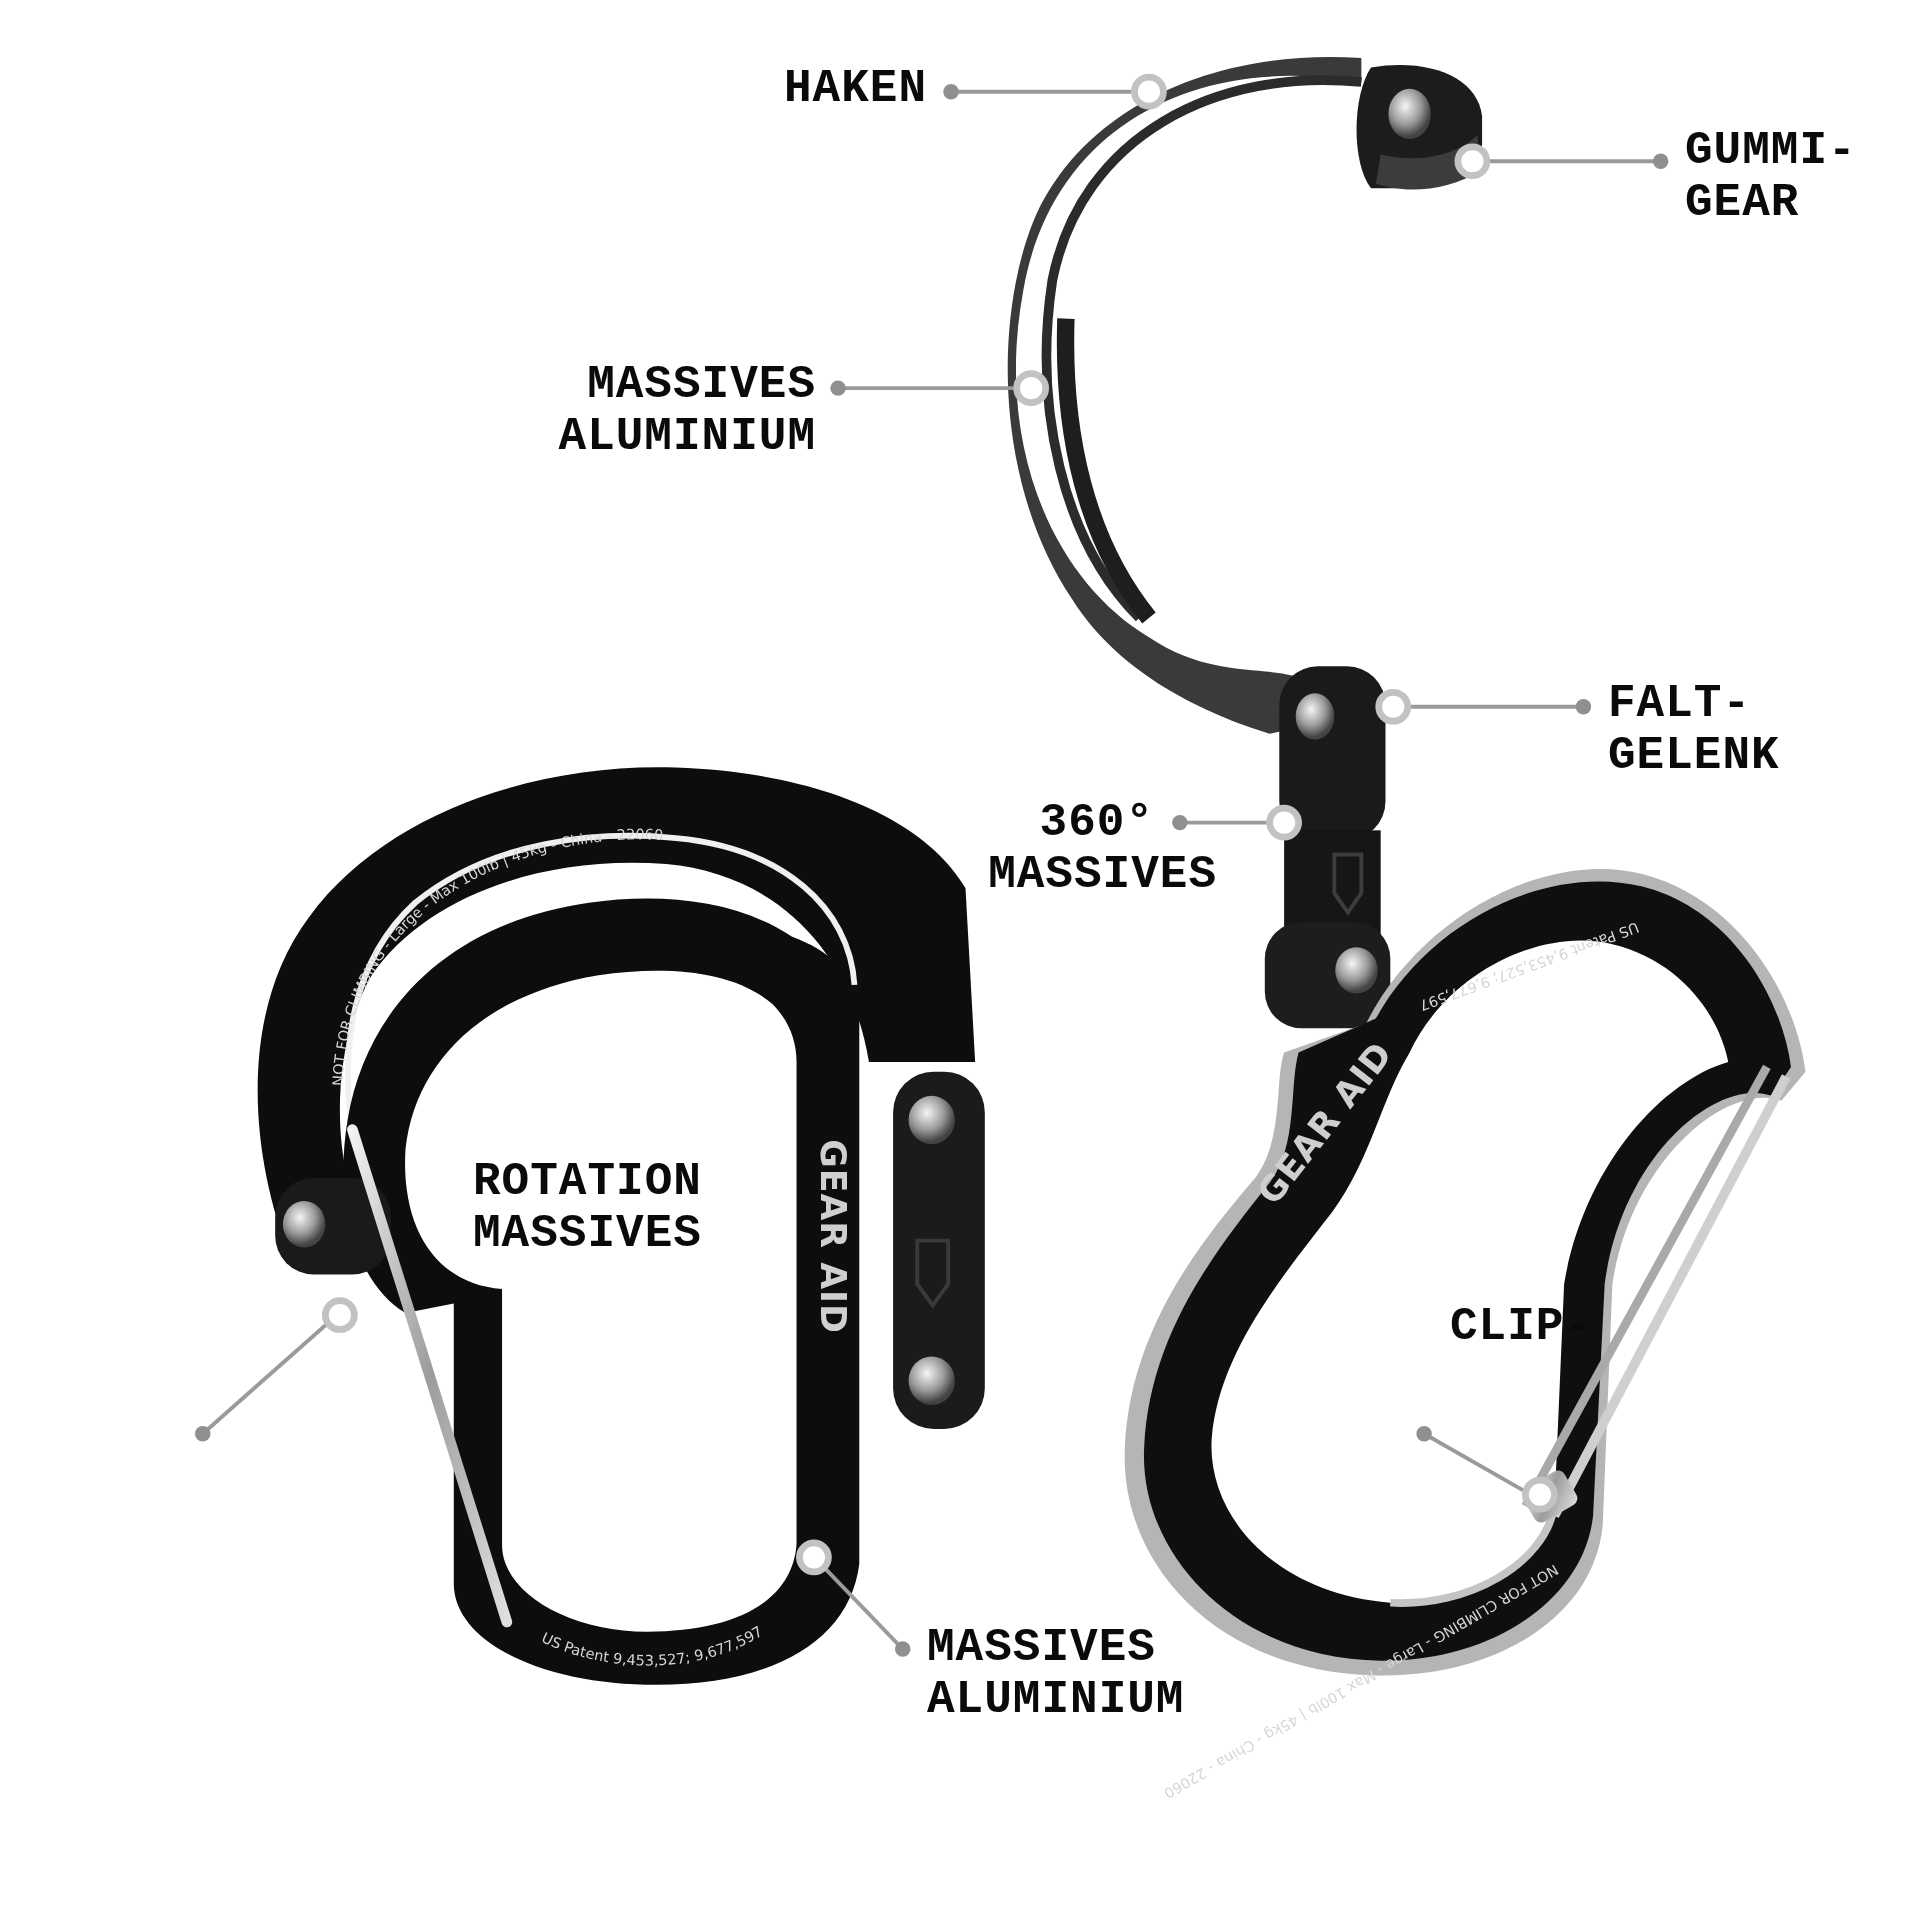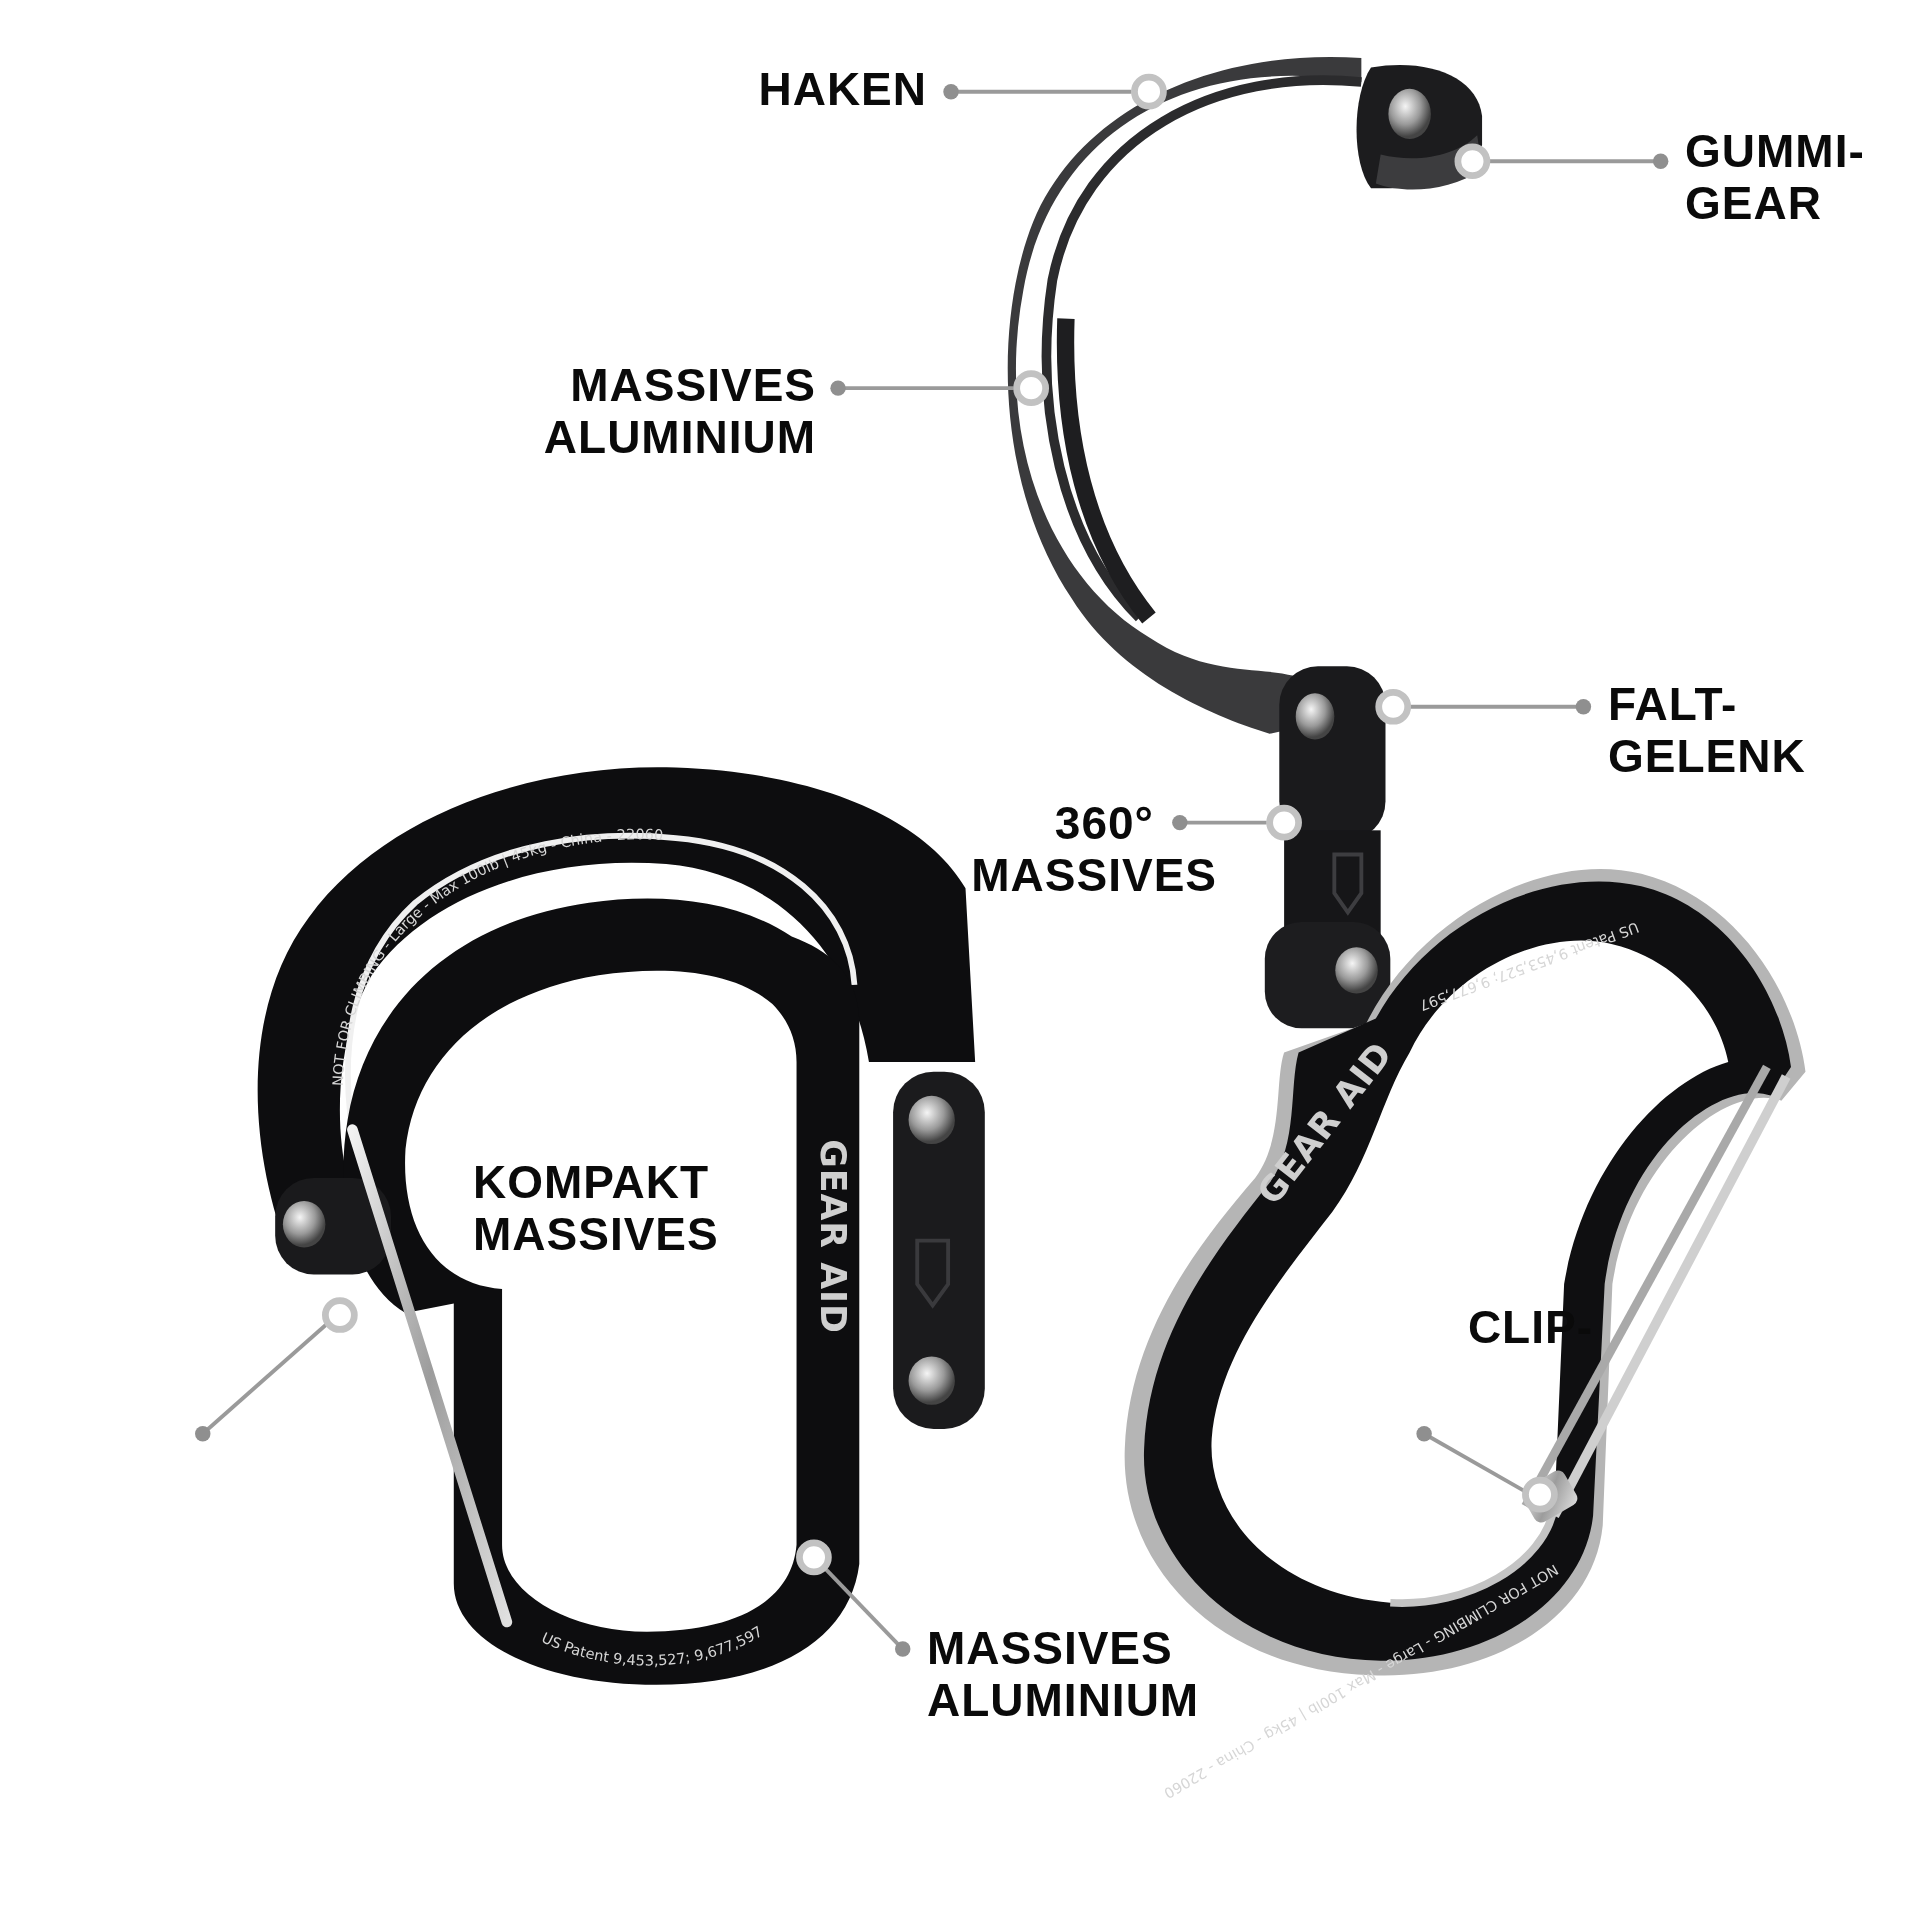--- a/index.html
+++ b/index.html
@@ -1,19 +1,19 @@
 <!DOCTYPE html>
 <html><head>
 <meta charset="utf-8">
 <style>
   html, body { margin: 0; padding: 0; background: #ffffff; }
   body { width: 1931px; height: 1931px; position: relative; overflow: hidden;
          font-family: "DejaVu Sans", "Liberation Sans", sans-serif; }
   #canvas { position: absolute; left: 0; top: 0; width: 1931px; height: 1931px; }
-  .label { position: absolute; font-family: Liberation Sans, sans-serif;
+  .label { position: absolute; font-family: Liberation Mono, monospace;
            font-weight: bold; font-size: 46px; line-height: 52px; color: #0a0a0a;
            letter-spacing: 1px; white-space: nowrap; }
   .label span { display: block; }
   .label.right { text-align: right; }
   .label.center { text-align: center; }
   .engrave { font-family: "DejaVu Sans", "Liberation Sans", sans-serif; font-size: 15px; fill: #d6d6d6; }
   .brand { font-family: "DejaVu Sans", "Liberation Sans", sans-serif; font-weight: bold; font-size: 36px; fill: #cfcfcf; letter-spacing: 1px; }
 </style>
 </head>
 <body>
@@ -166,21 +166,21 @@
     <span>FALT-</span>
     <span>GELENK</span>
   </div>
 
   <div class="label right" style="left:927px; top:797px; width:290px;">
     <span style="padding-right:63px;">360°</span>
     <span>MASSIVES</span>
   </div>
 
   <div class="label" style="left:473px; top:1156px;">
-    <span>KOMPAKT</span>
+    <span>ROTATION</span>
     <span>MASSIVES</span>
   </div>
 
   <div class="label center" style="left:1265px; top:1301px; width:328px;text-align:right;">
     <span>CLIP-</span>
   </div>
 
 
   <div class="label" style="left:927px; top:1622px;">
     <span>MASSIVES</span>

